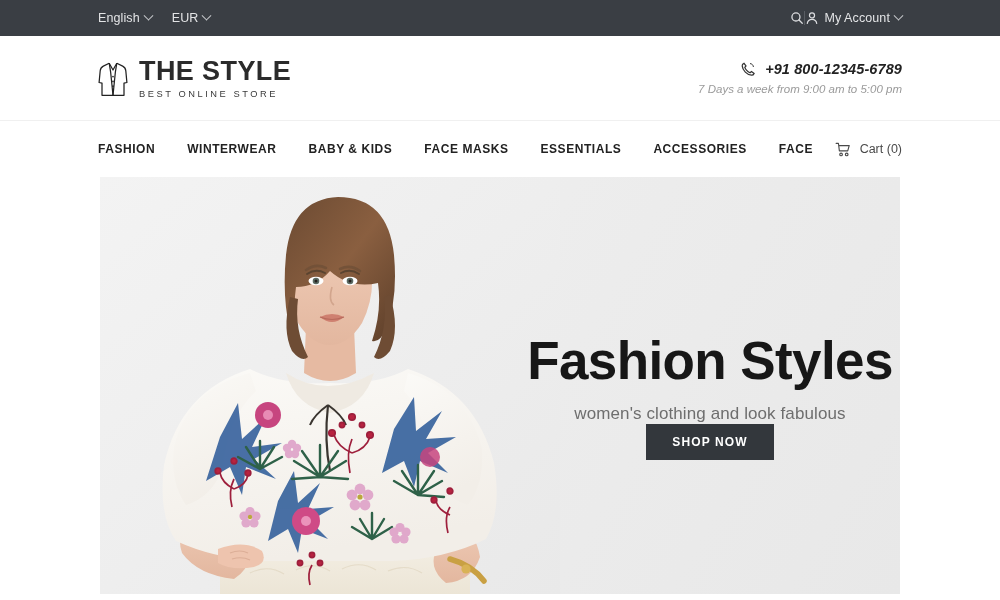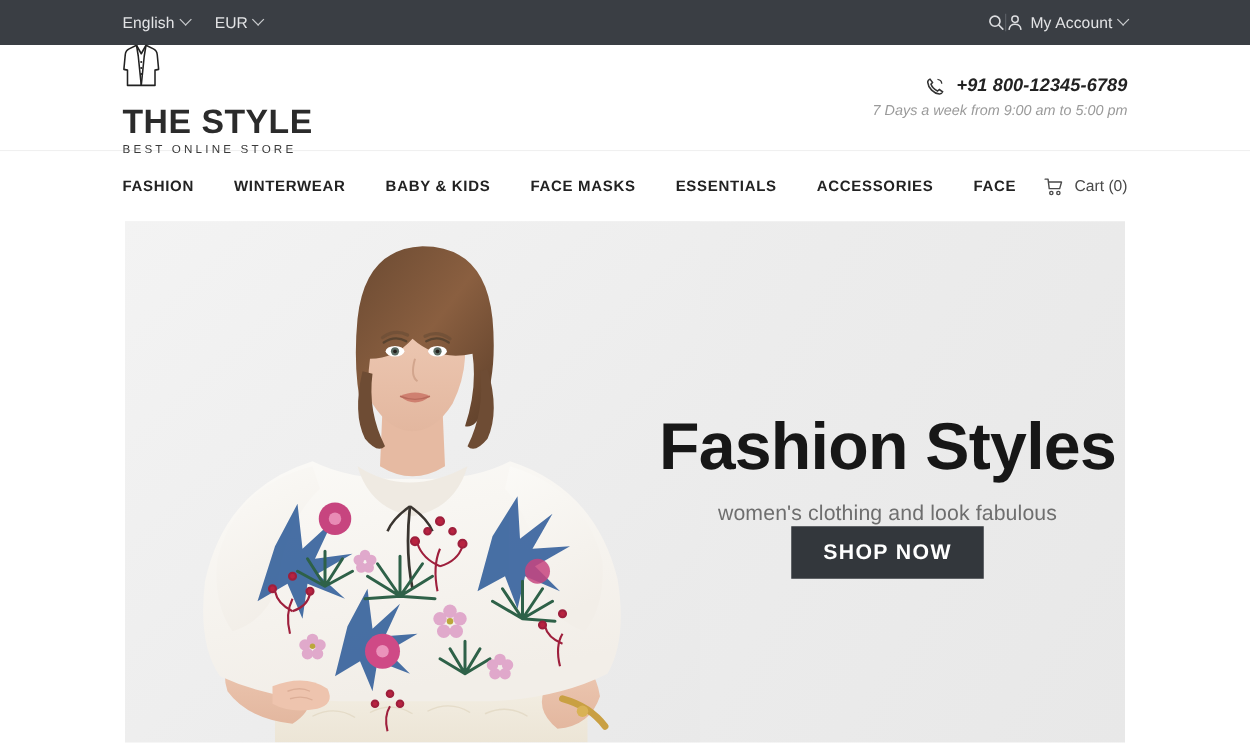--- a/index.html
+++ b/index.html
@@ -43,21 +43,21 @@
 
   
   .header {
     height:85px;
     display:flex;
     align-items:center;
     padding:0 98px;
     background:#fff;
     border-bottom:1px solid #f0f0f0;
   }
-  .logo-wrap { display:flex; align-items:flex-start; gap:11px; cursor:pointer;flex-direction:column; }
+  .logo-wrap { display:flex; align-items:flex-end; gap:11px; cursor:pointer; }
   .logo-mark { width:30px; height:40px; display:block; }
   .logo-text { display:flex; flex-direction:column; justify-content:center; }
   .logo-title {
     font-size:27px; font-weight:bold; color:#2b2b2b;
     letter-spacing:.4px; line-height:1.05;
   }
   .logo-sub {
     font-size:9.3px; color:#3a3a3a; letter-spacing:2.55px;
     margin-top:3px; font-weight:500;
   }
@@ -114,21 +114,21 @@
   }
   .hero-title {
     font-size:53px; font-weight:bold; color:#171717;
     letter-spacing:-.6px; line-height:1.05;
   }
   .hero-sub {
     font-size:17px; color:#6e6e6e; margin-top:16px; letter-spacing:.1px;
   }
   .hero-btn {
     background:#33373c; color:#fff;
-    font-size:17px; font-weight:bold; letter-spacing:1.1px;
+    font-size:12px; font-weight:bold; letter-spacing:1.1px;
     padding:11px 26px; border:none; cursor:pointer;
   }
 </style>
 </head>
 <body>
 
 <div class="topbar">
   <div class="topbar-left">
 
     <div class="tb-item">

